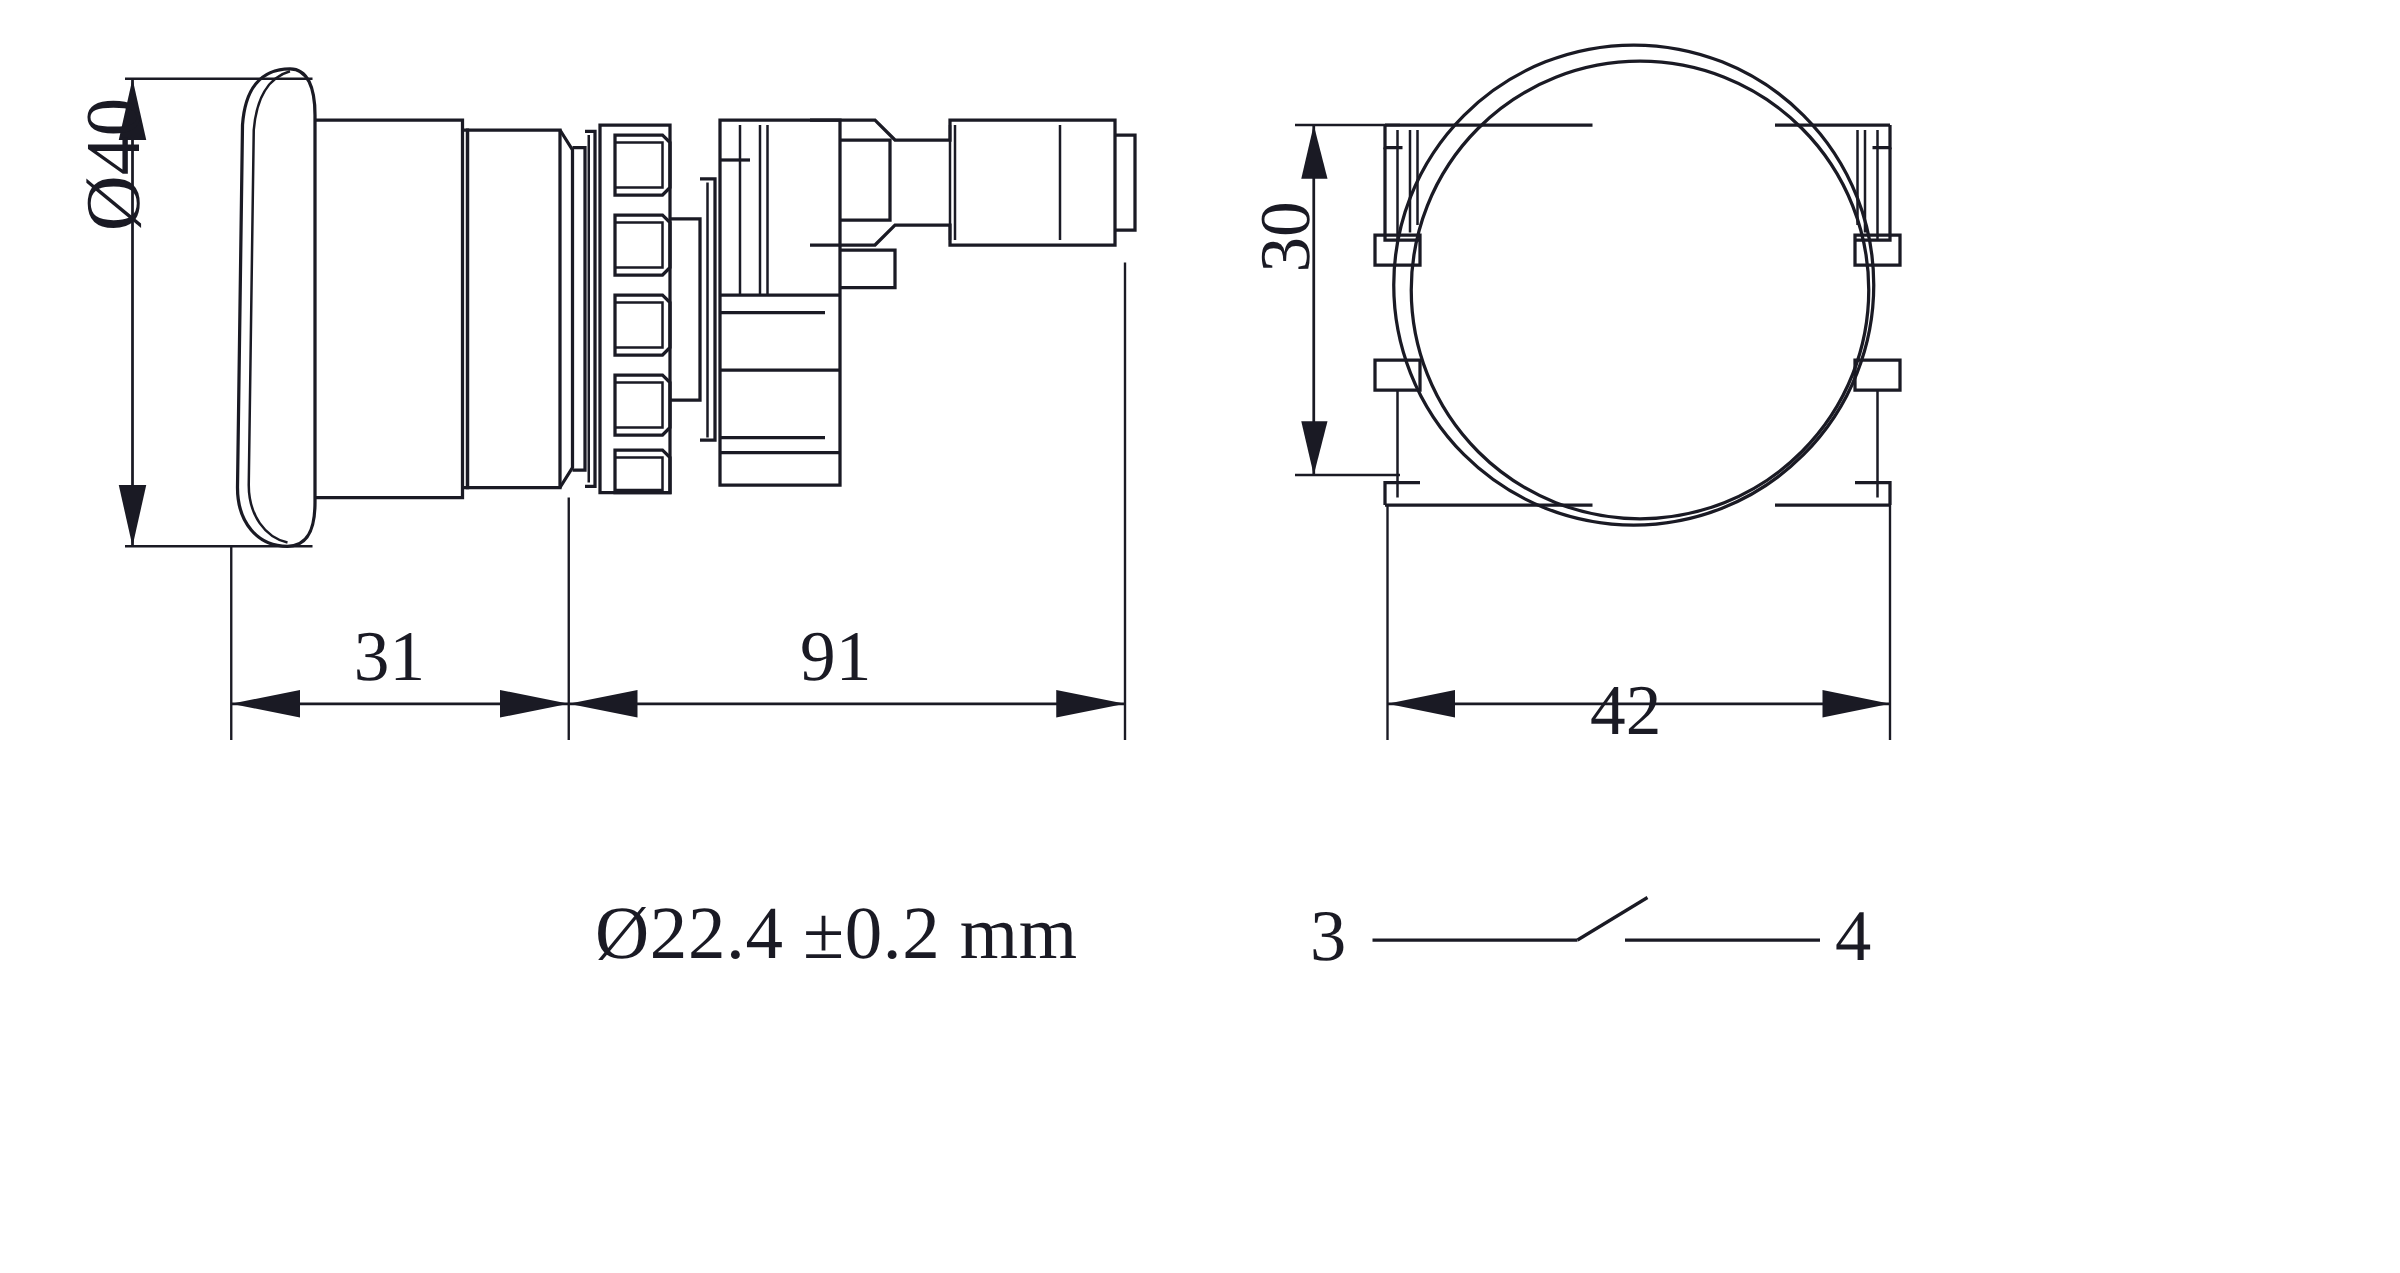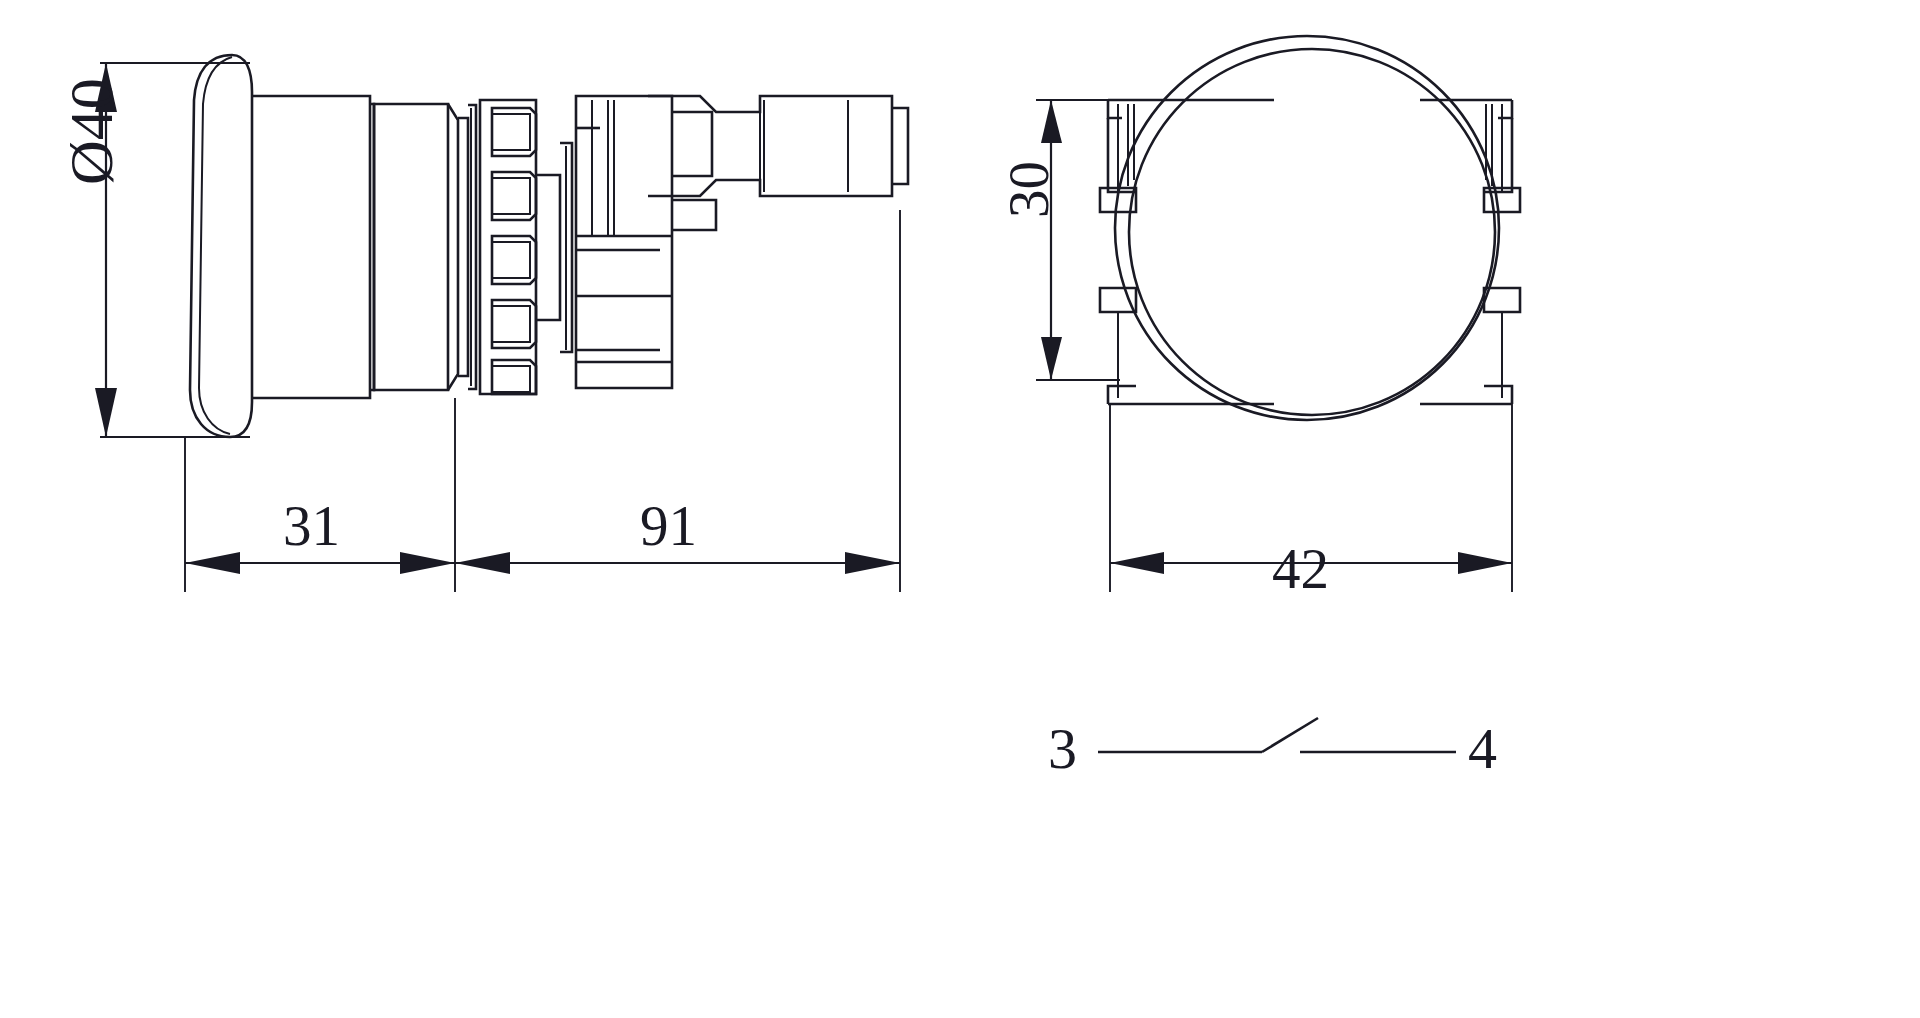--- a/index.html
+++ b/index.html
@@ -185,16 +185,17 @@
       <line class="ln" x1="1262" y1="752" x2="1318" y2="718"></line>
       <line class="ln" x1="1300" y1="752" x2="1456" y2="752"></line>
     </g>
   </svg>
 
   <div class="dimtext t-d40">Ø40</div>
   <div class="dimtext t-28">31</div>
   <div class="dimtext t-48">91</div>
   <div class="dimtext t-30">30</div>
   <div class="dimtext t-42">42</div>
+  <div class="dimtext t-hole">Ø22.4 ±0.2 mm</div>
   <div class="dimtext t-term3">3</div>
   <div class="dimtext t-term4">4</div>
 
 </div>
 
 </body></html>

